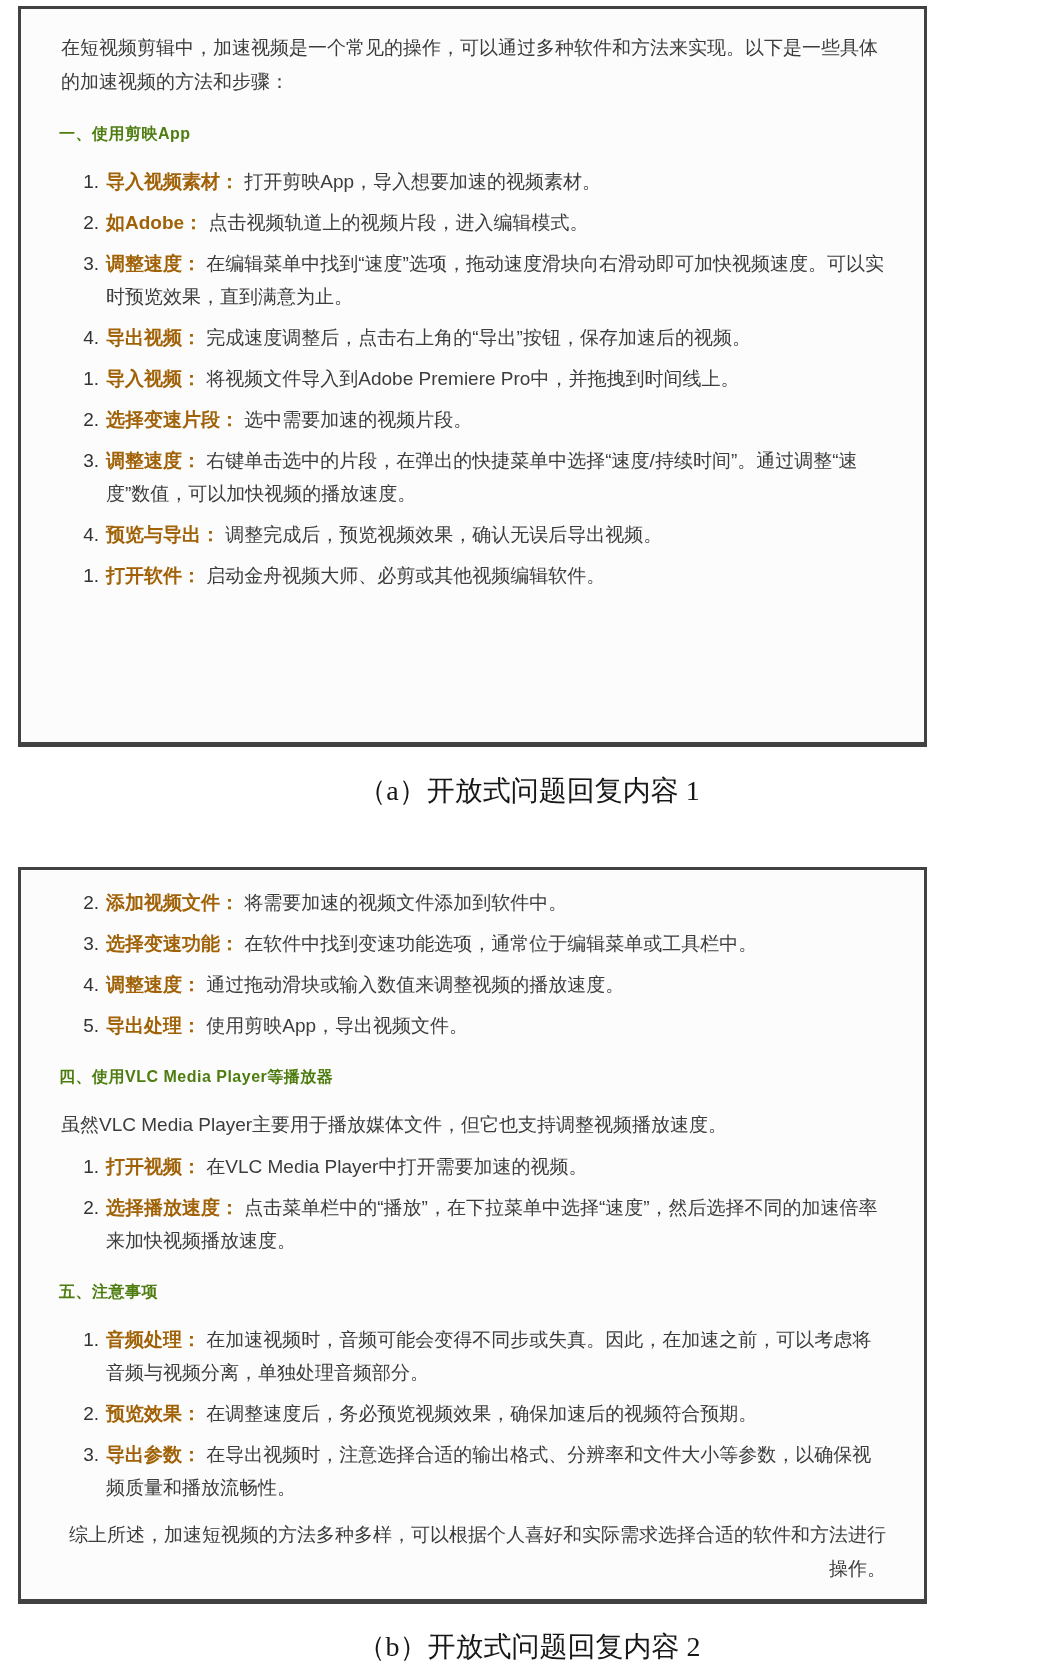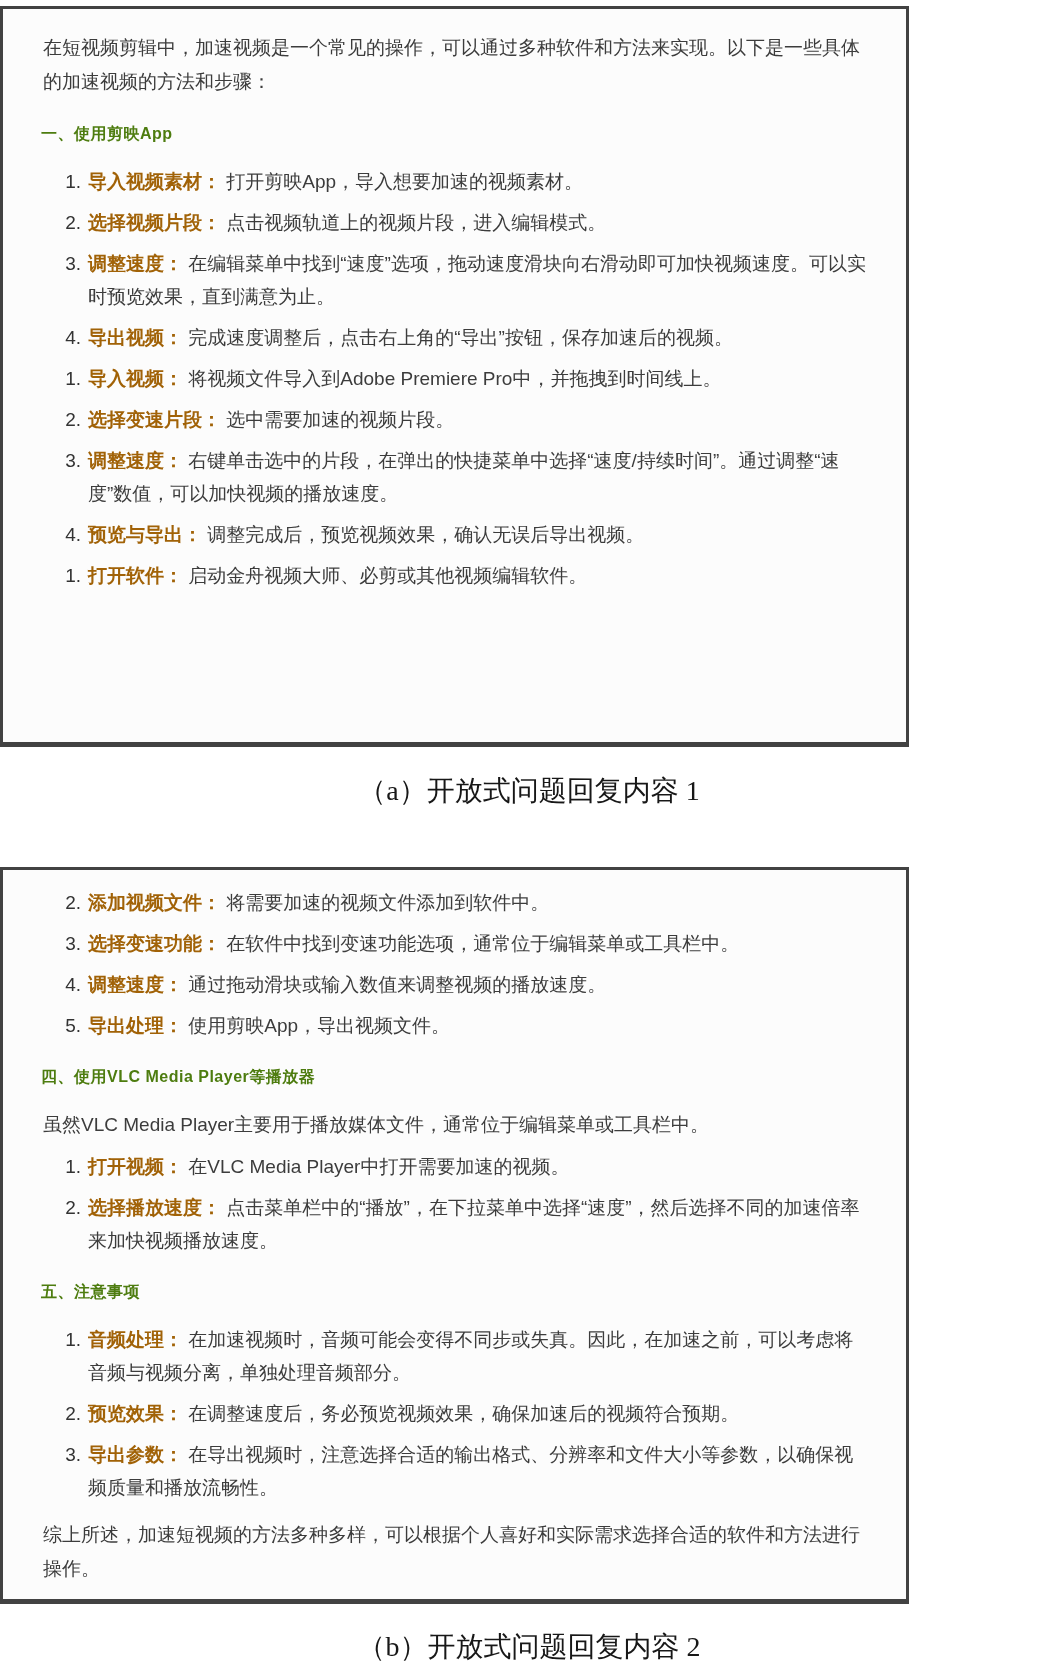--- a/index.html
+++ b/index.html
@@ -4,36 +4,36 @@
 <style>
   * { box-sizing: border-box; margin: 0; padding: 0; }
   html, body {
     width: 1048px; height: 1670px;
     background: #ffffff;
     overflow: hidden;
     font-family: "Liberation Sans", "DejaVu Sans", sans-serif;
   }
   .panel {
     width: 909px;
-    margin-left: 0;
+    margin-left: 18px;
     background: #fcfcfc;
     border: 3px solid #424242;
     border-bottom-width: 5px;
     padding: 16px 38px 10px 38px;
     overflow: hidden;
   }
   .panel-a { margin-top: 6px; height: 741px; }
   .panel-b { margin-top: 57px; height: 737px; }
   .blk-para {
     font-size: 19px;
     line-height: 34px;
     color: #3c3c3c;
     margin: 6px 0 8px 2px;
   }
-  .blk-para.closing { margin-top: 14px; }
+  .blk-para.closing { margin-top: 14px; text-align: right; }
   .blk-heading {
     font-size: 16px;
     font-weight: 700;
     line-height: 32px;
     color: #4d7c0f;
     margin: 19px 0 15px 0;
     letter-spacing: 0.5px;
   }
   .blk-list { margin: 0 0 4px 14px; }
   .item {
@@ -81,21 +81,21 @@
   <div id="panel-a-content">
       <div class="blk-para">在短视频剪辑中，加速视频是一个常见的操作，可以通过多种软件和方法来实现。以下是一些具体的加速视频的方法和步骤：</div>
       <div class="blk-heading">一、使用剪映App</div>
       <div class="blk-list">
         <div class="item">
           <span class="num">1.</span>
           <span class="ibody"><span class="label">导入视频素材：</span><span class="text"> 打开剪映App，导入想要加速的视频素材。</span></span>
         </div>
         <div class="item">
           <span class="num">2.</span>
-          <span class="ibody"><span class="label">选择视频片段：</span><span class="text"> 点击视频轨道上的视频片段，进入编辑模式。</span></span>
+          <span class="ibody"><span class="label">如Adobe：</span><span class="text"> 点击视频轨道上的视频片段，进入编辑模式。</span></span>
         </div>
         <div class="item">
           <span class="num">3.</span>
           <span class="ibody"><span class="label">调整速度：</span><span class="text"> 在编辑菜单中找到“速度”选项，拖动速度滑块向右滑动即可加快视频速度。可以实时预览效果，直到满意为止。</span></span>
         </div>
         <div class="item">
           <span class="num">4.</span>
           <span class="ibody"><span class="label">导出视频：</span><span class="text"> 完成速度调整后，点击右上角的“导出”按钮，保存加速后的视频。</span></span>
         </div>
       </div>
@@ -142,21 +142,21 @@
         <div class="item">
           <span class="num">4.</span>
           <span class="ibody"><span class="label">调整速度：</span><span class="text"> 通过拖动滑块或输入数值来调整视频的播放速度。</span></span>
         </div>
         <div class="item">
           <span class="num">5.</span>
           <span class="ibody"><span class="label">导出处理：</span><span class="text"> 使用剪映App，导出视频文件。</span></span>
         </div>
       </div>
       <div class="blk-heading">四、使用VLC Media Player等播放器</div>
-      <div class="blk-para">虽然VLC Media Player主要用于播放媒体文件，通常位于编辑菜单或工具栏中。</div>
+      <div class="blk-para">虽然VLC Media Player主要用于播放媒体文件，但它也支持调整视频播放速度。</div>
       <div class="blk-list">
         <div class="item">
           <span class="num">1.</span>
           <span class="ibody"><span class="label">打开视频：</span><span class="text"> 在VLC Media Player中打开需要加速的视频。</span></span>
         </div>
         <div class="item">
           <span class="num">2.</span>
           <span class="ibody"><span class="label">选择播放速度：</span><span class="text"> 点击菜单栏中的“播放”，在下拉菜单中选择“速度”，然后选择不同的加速倍率来加快视频播放速度。</span></span>
         </div>
       </div>

